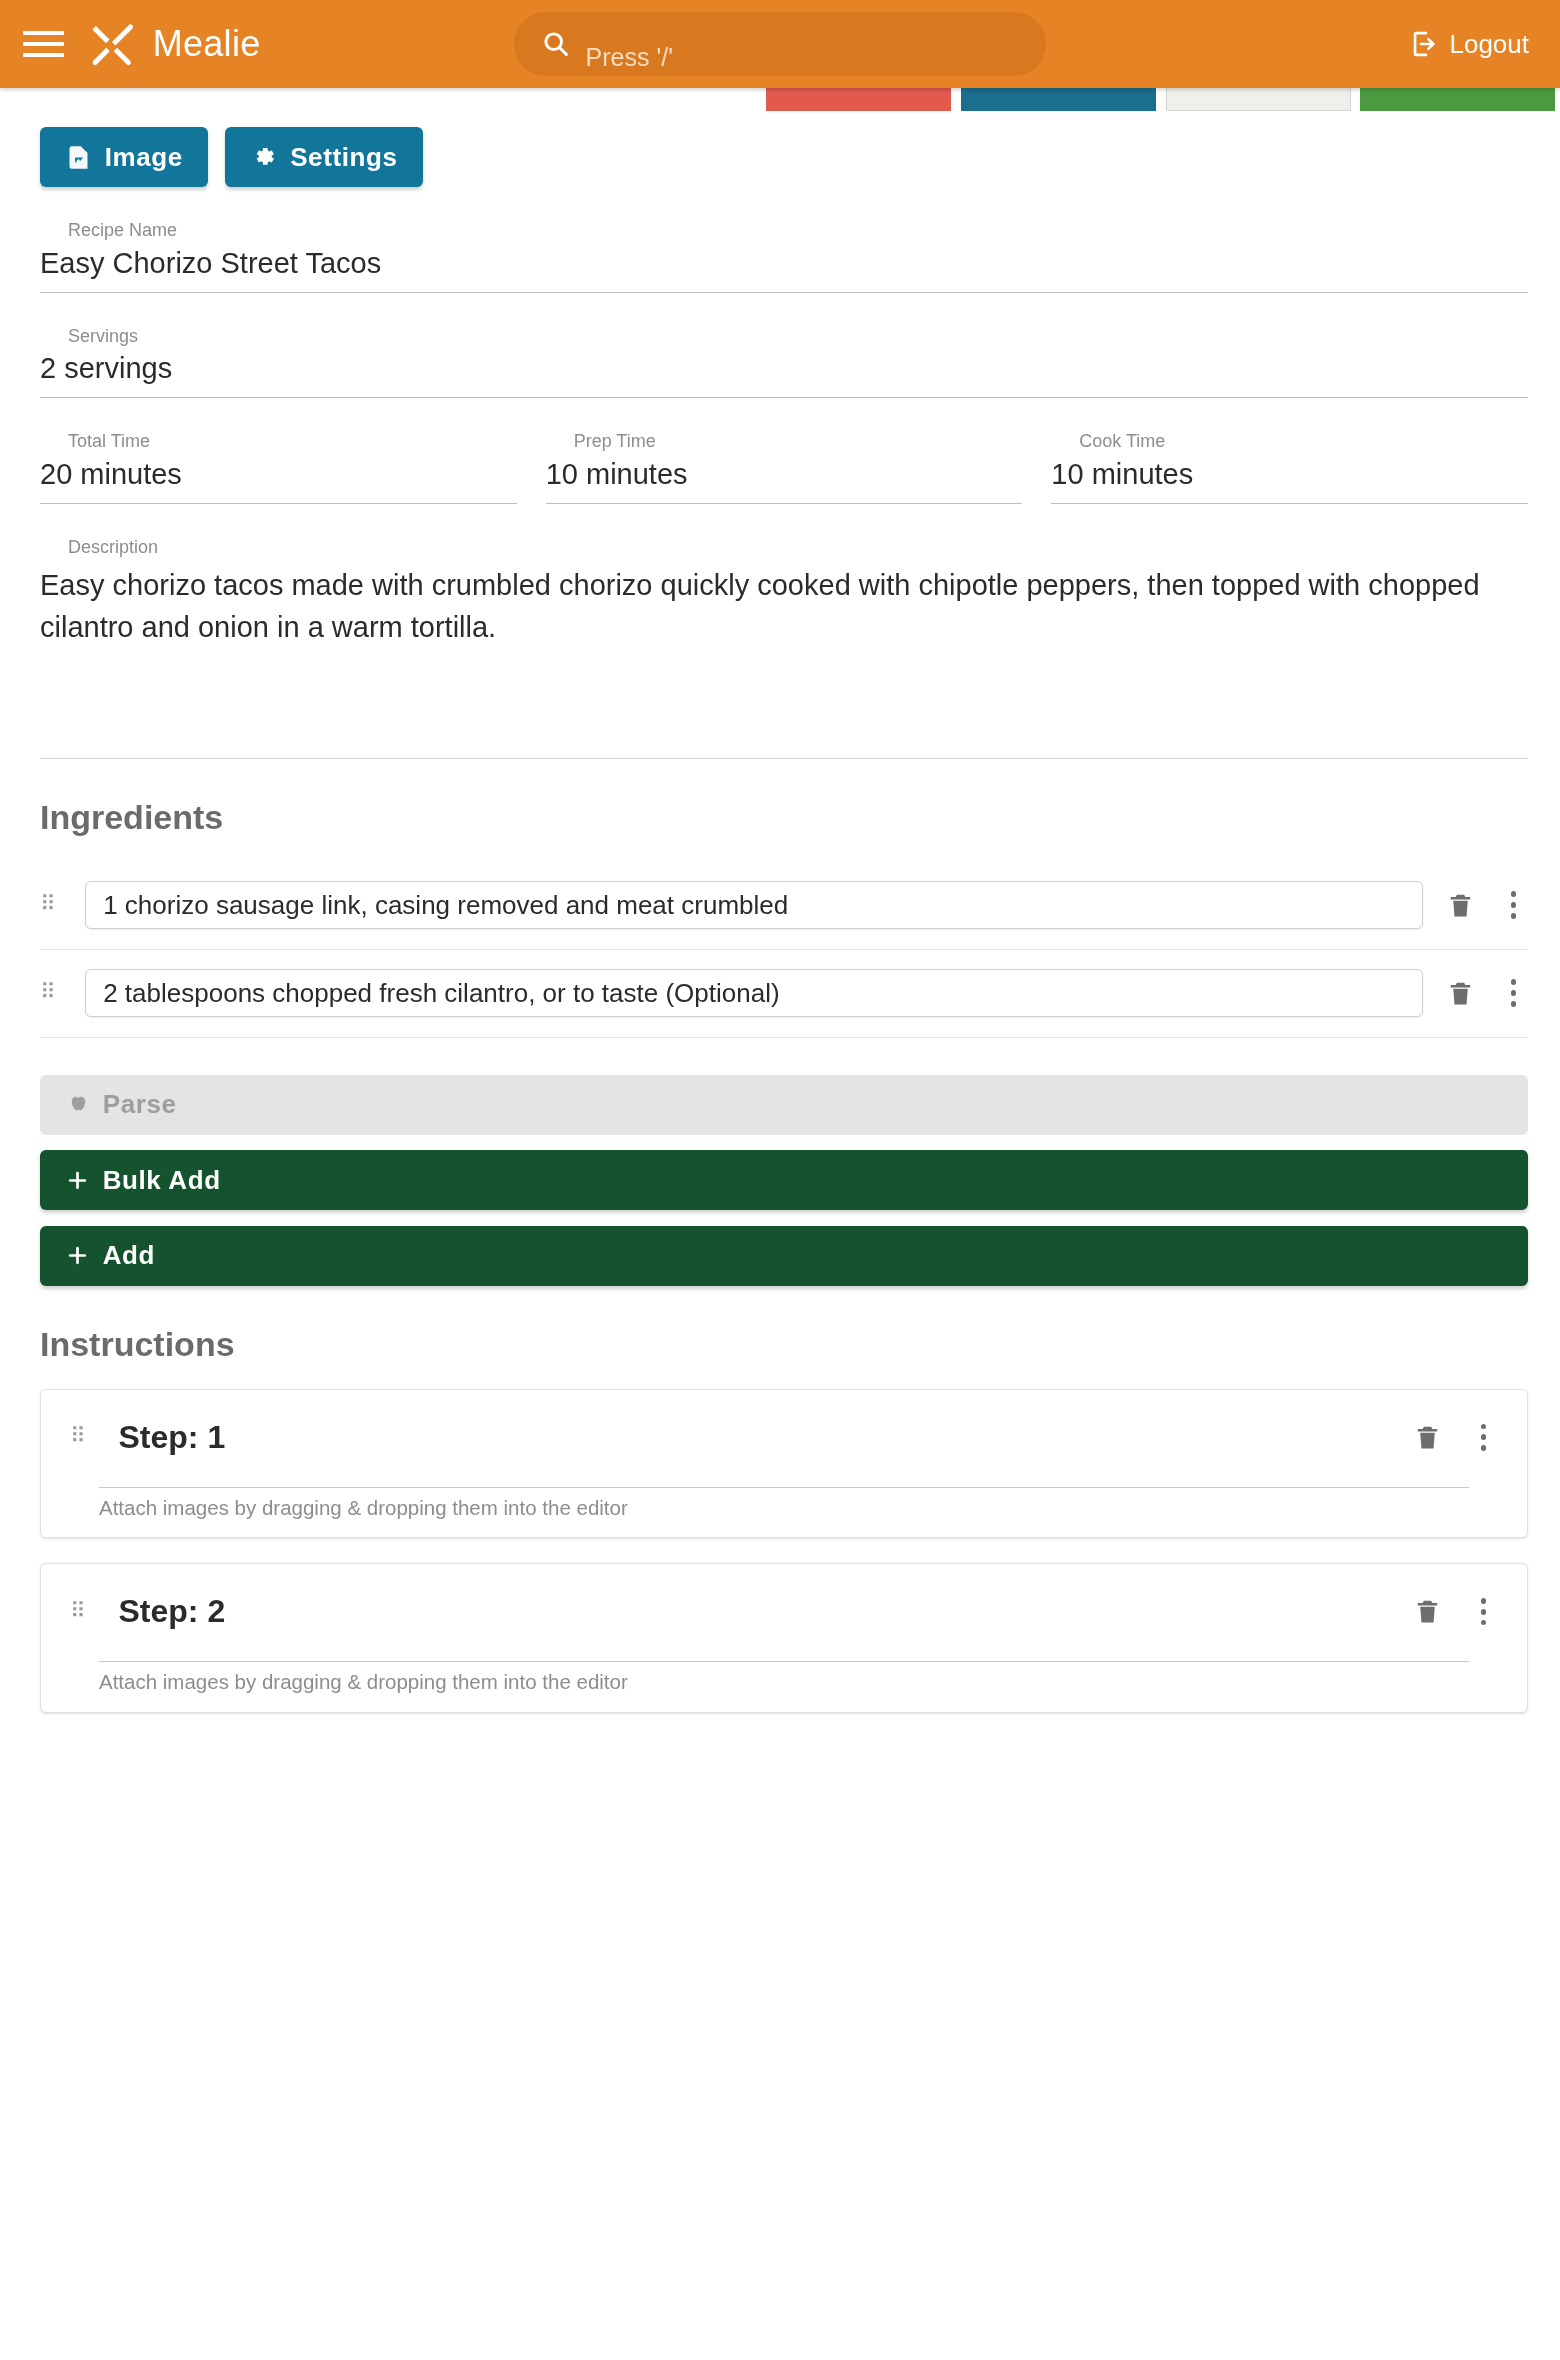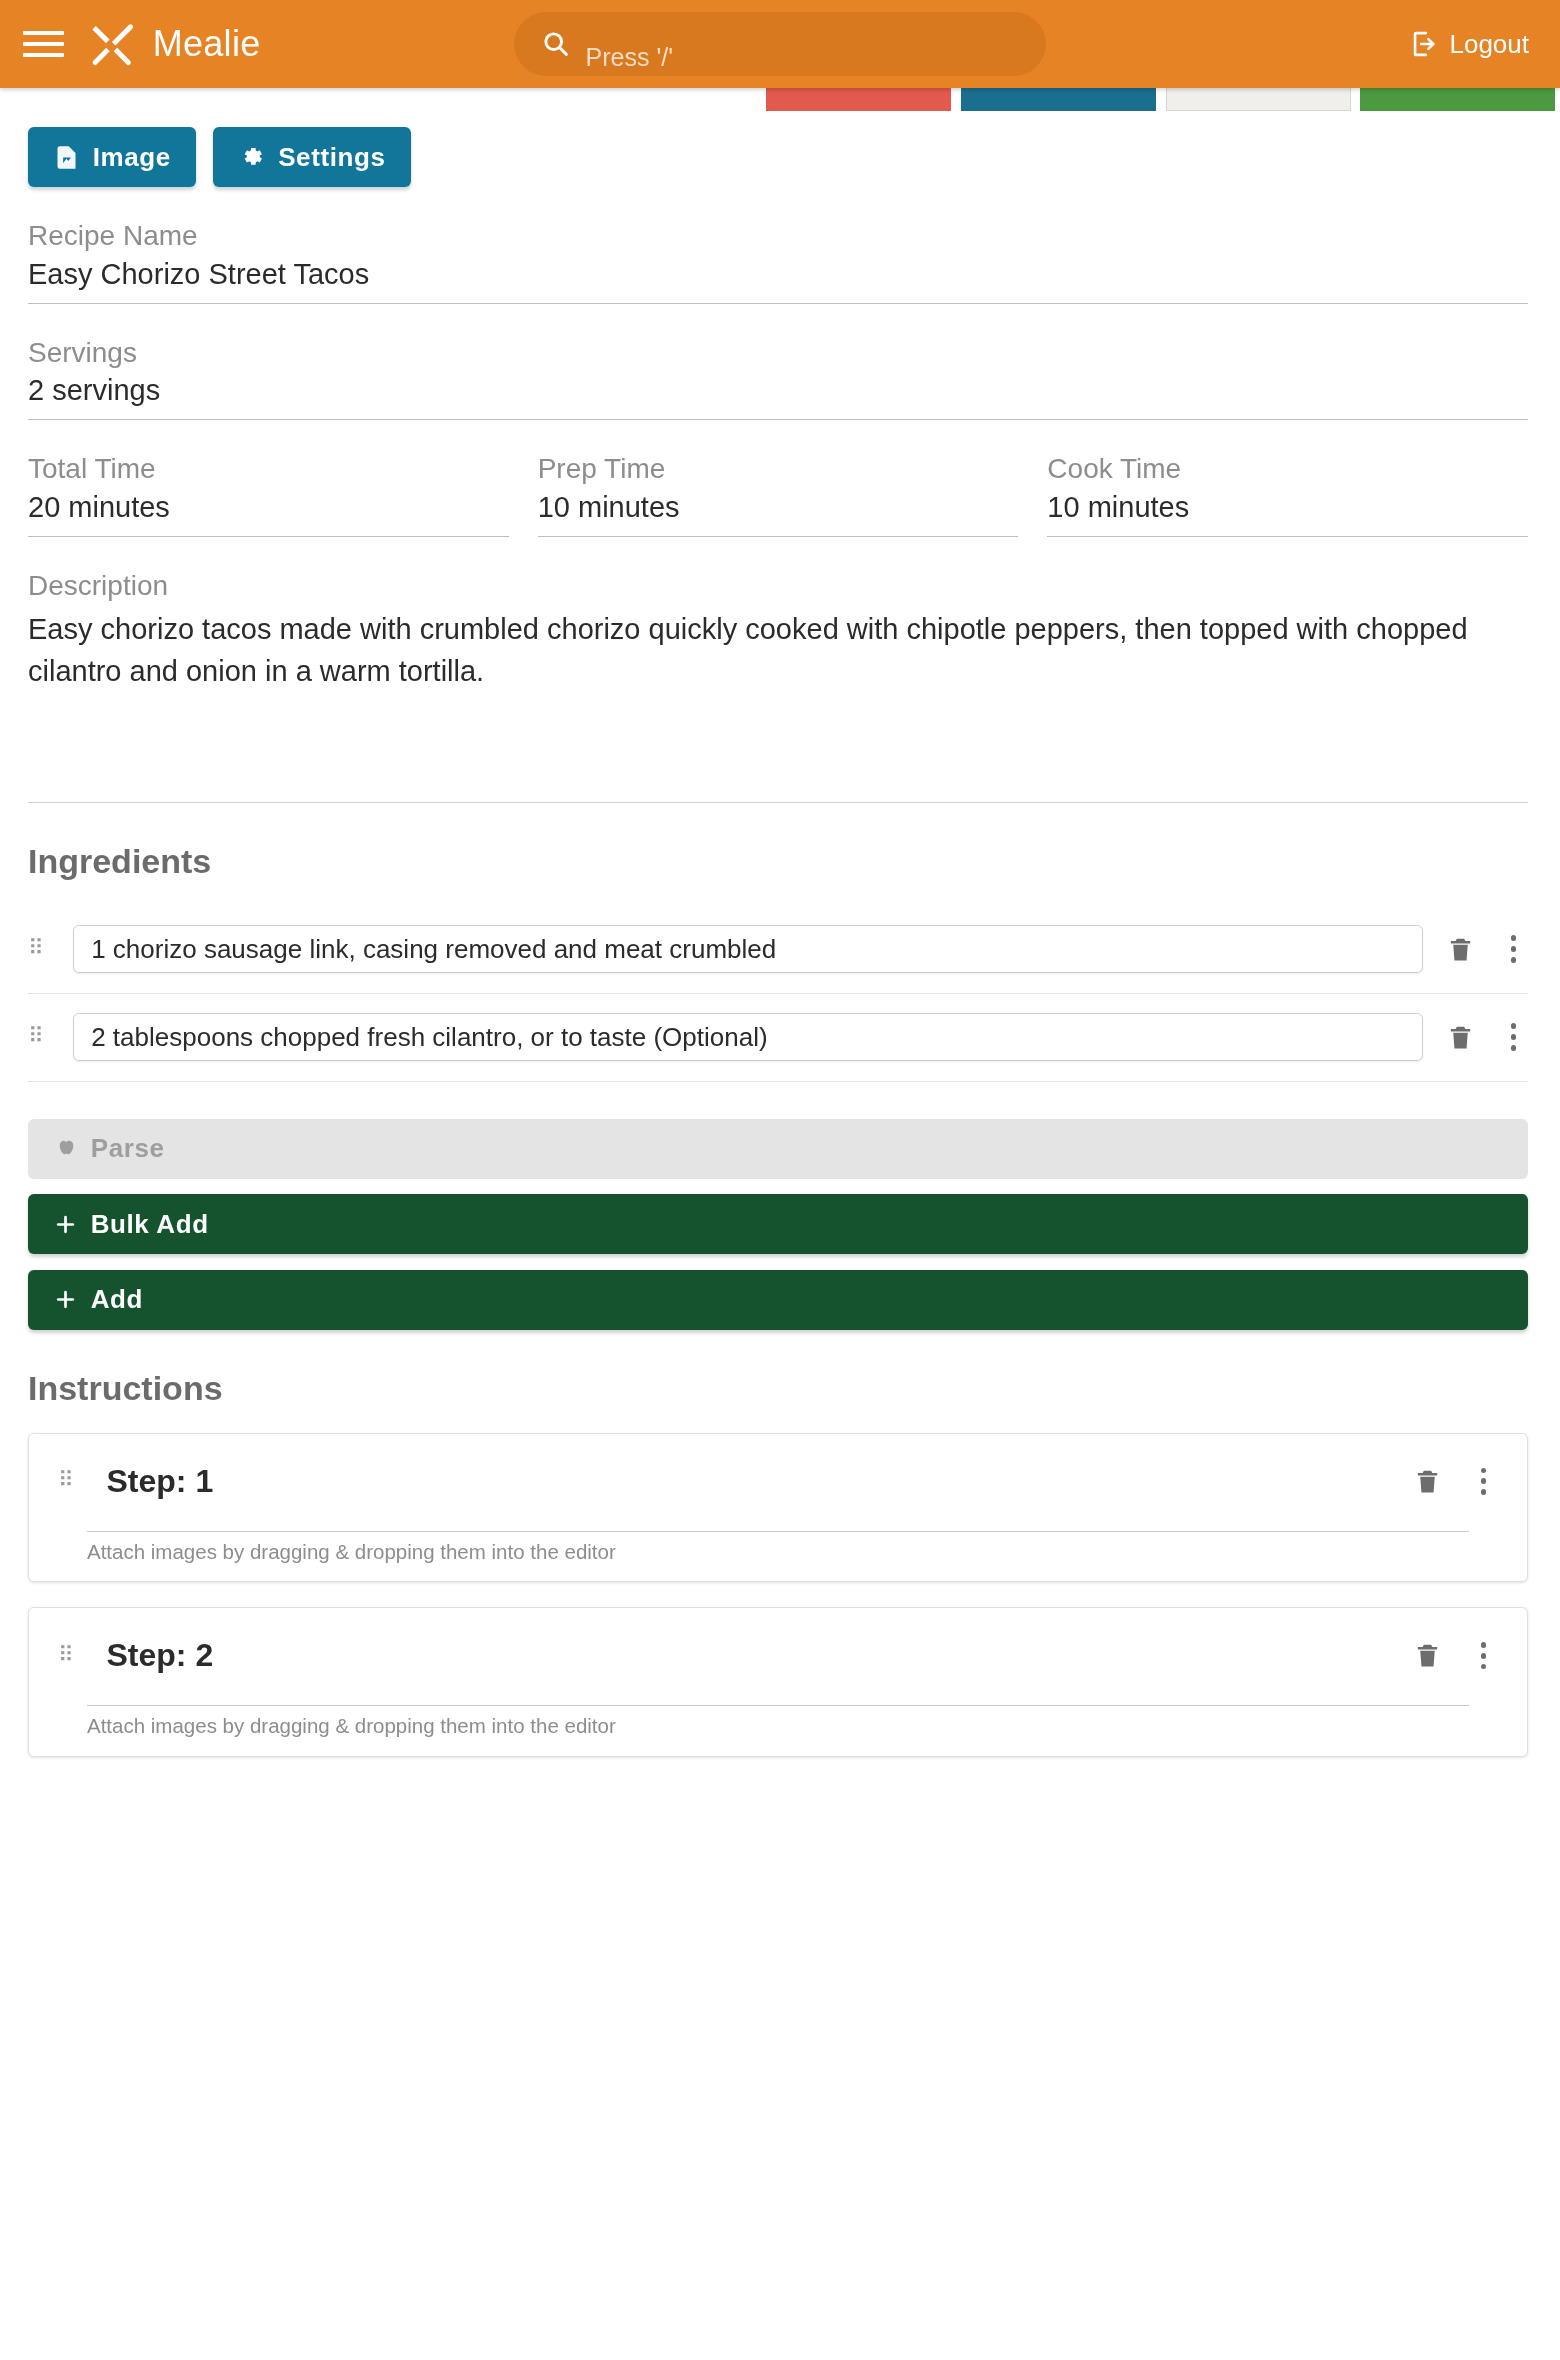--- a/index.html
+++ b/index.html
@@ -102,21 +102,21 @@
     gap: 9.8px;
   }
   .chip-r { flex: 0 0 185px; background: #e2594e; border-radius: 3.9px 3.9px 0 0; }
   .chip-b { flex: 0 0 195px; background: #1a6e8e; border-radius: 3.9px 3.9px 0 0; }
   .chip-w { flex: 0 0 185px; background: #f0efeb; border-radius: 3.9px 3.9px 0 0; border:1px solid #d7d5d0; }
   .chip-g { flex: 0 0 195px; background: #4c9a3f; border-radius: 3.9px 3.9px 0 0; }
   .chip-tail { flex: 1 1 auto; background: #b9b4a3; }
 
   
   .content {
-    padding: 0 32px 39px 28px;
+    padding: 0 32px 39px 40px;
     width: 1560px;
   }
 
   .btn-row {
     display: flex;
     gap: 17.6px;
     padding-top: 39px;
   }
   .btn {
     display: inline-flex;
@@ -134,23 +134,24 @@
     box-shadow: 0 2.9px 3.9px rgba(0,0,0,0.18);
   }
   .btn-teal { background: #12769b; }
   .btn-green { background: #14532d; }
   .btn-grey  { background: #e4e4e4; color: #9e9e9e; box-shadow:none; cursor:default; }
 
   .field {
     margin-top: 33px;
   }
   .field-label {
-    font-size: 28px;
+    font-size: 18px;
     color: #8d8d8d;
     margin-bottom: 5.9px;
+    margin-left: 28px;
   }
   .field-value {
     font-size: 29px;
     color: #2b2b2b;
     padding-bottom: 11.7px;
     border-bottom: 1px solid #bdbdbd;
     min-height: 45px;
   }
   .fields-3 {
     display: flex;

